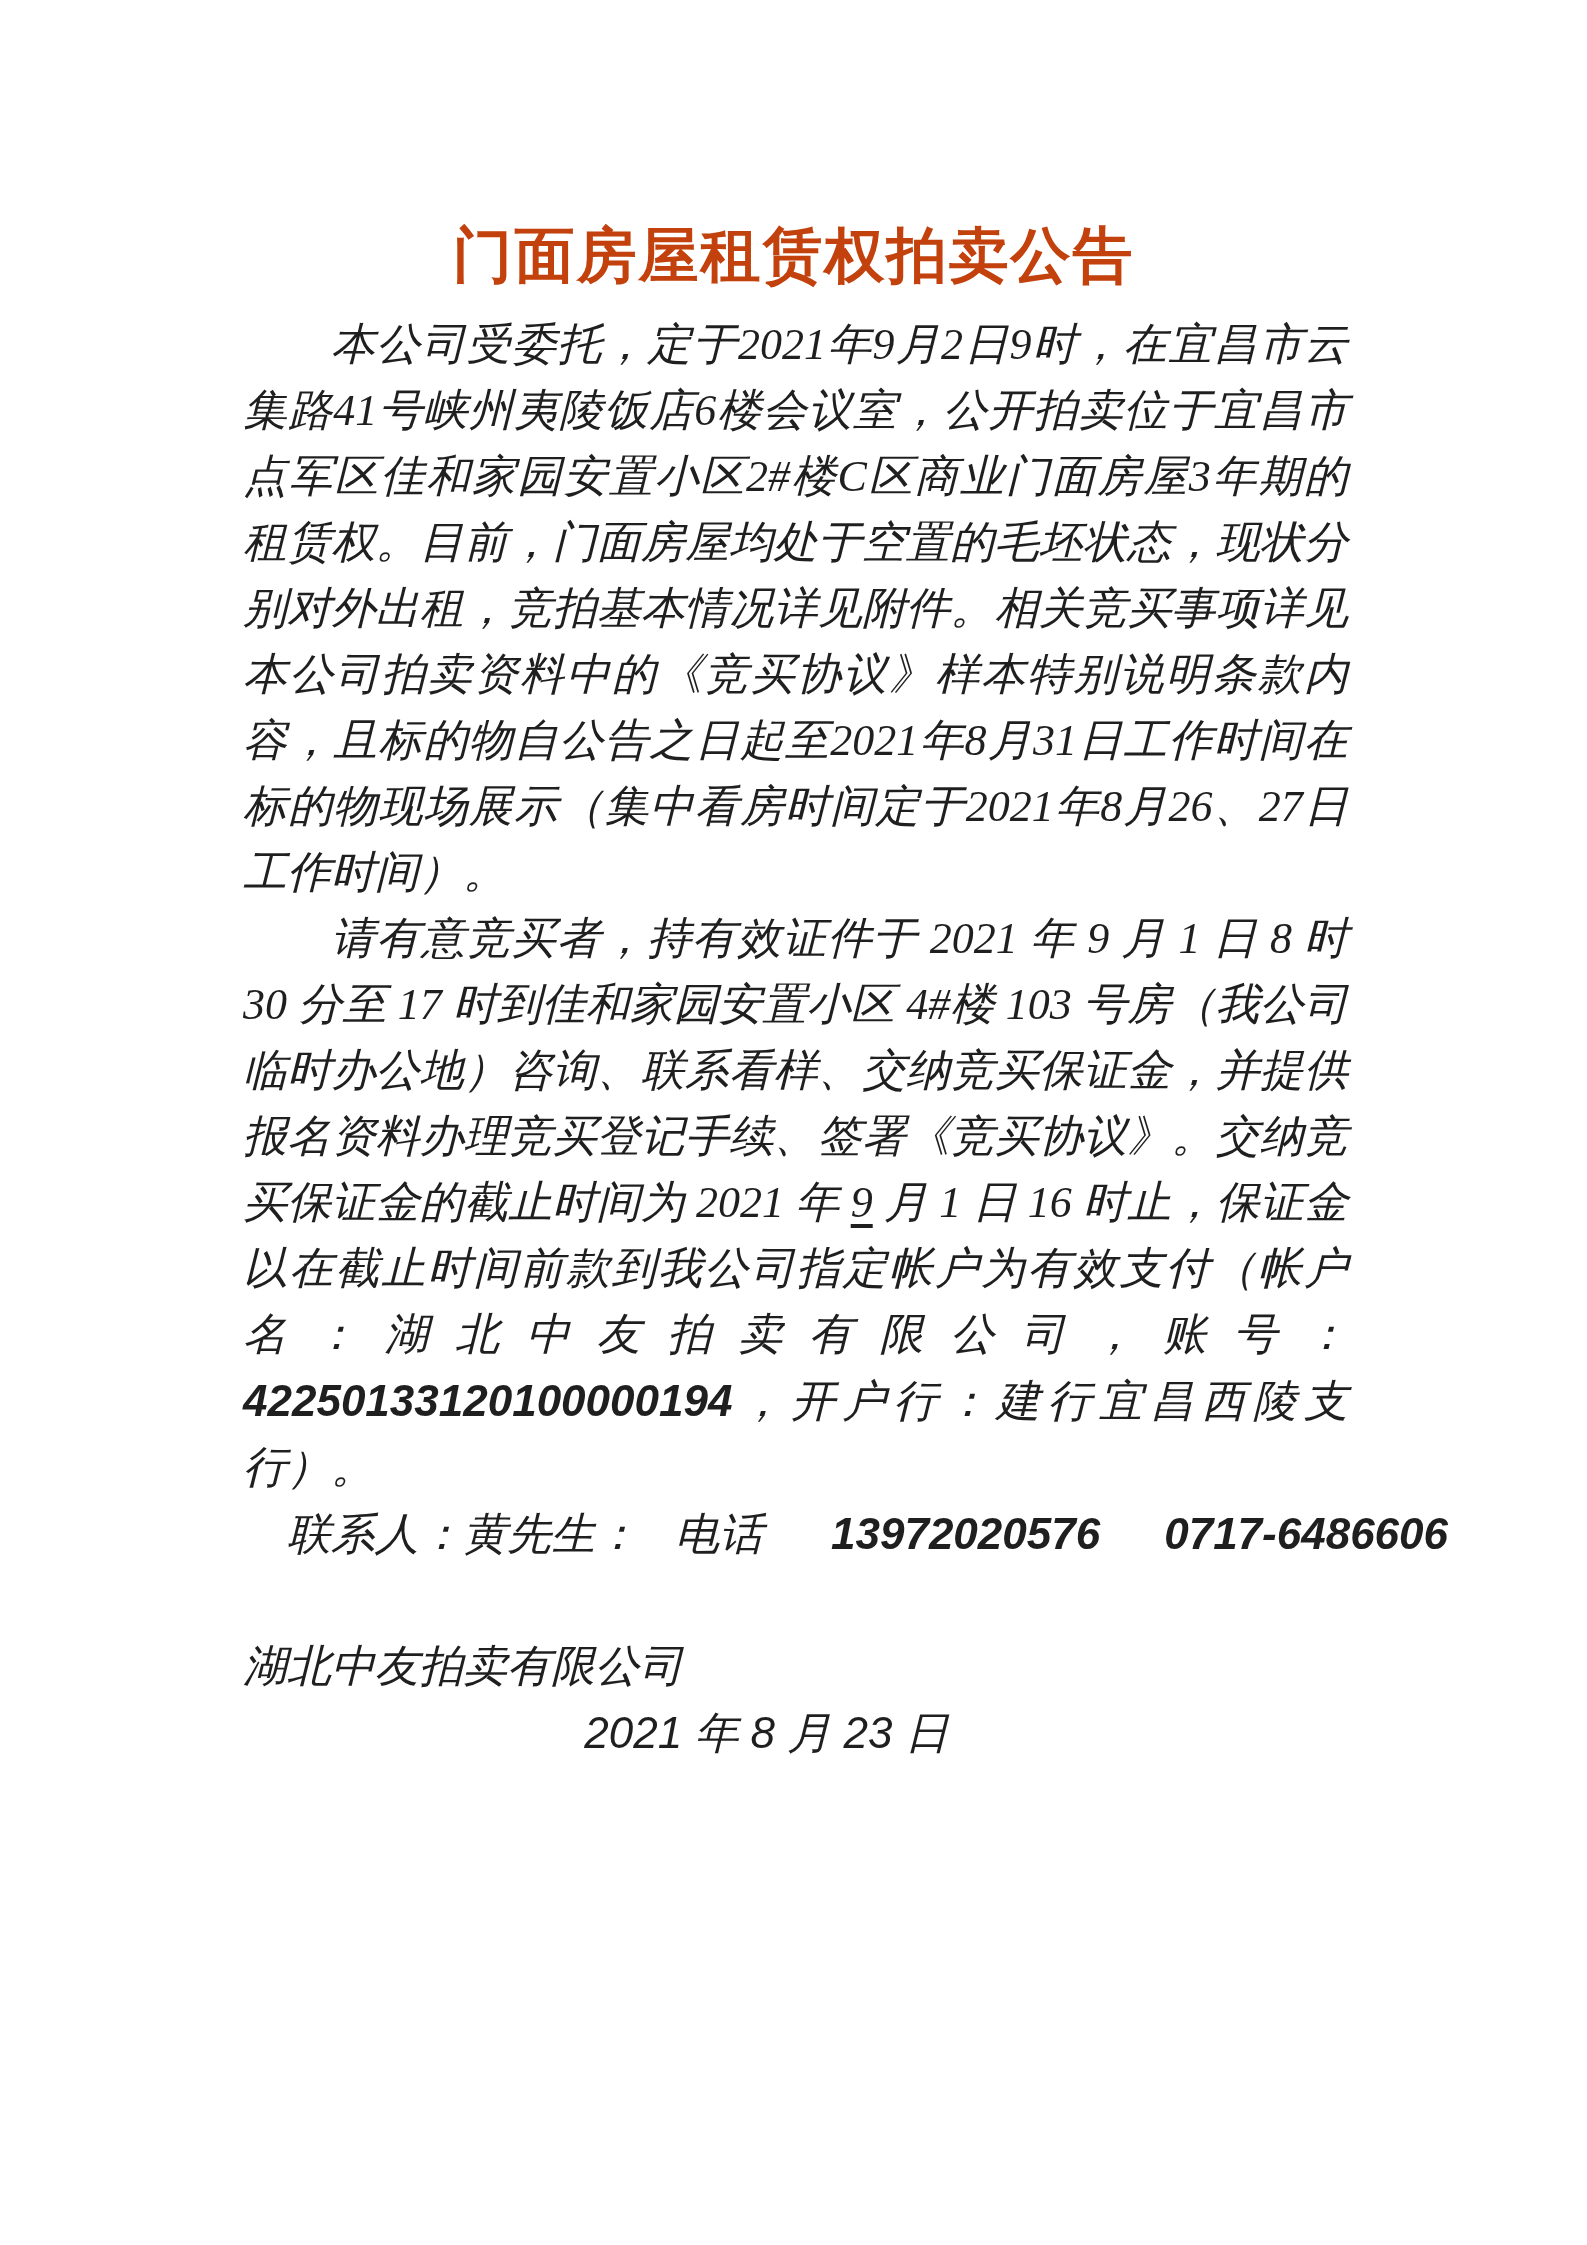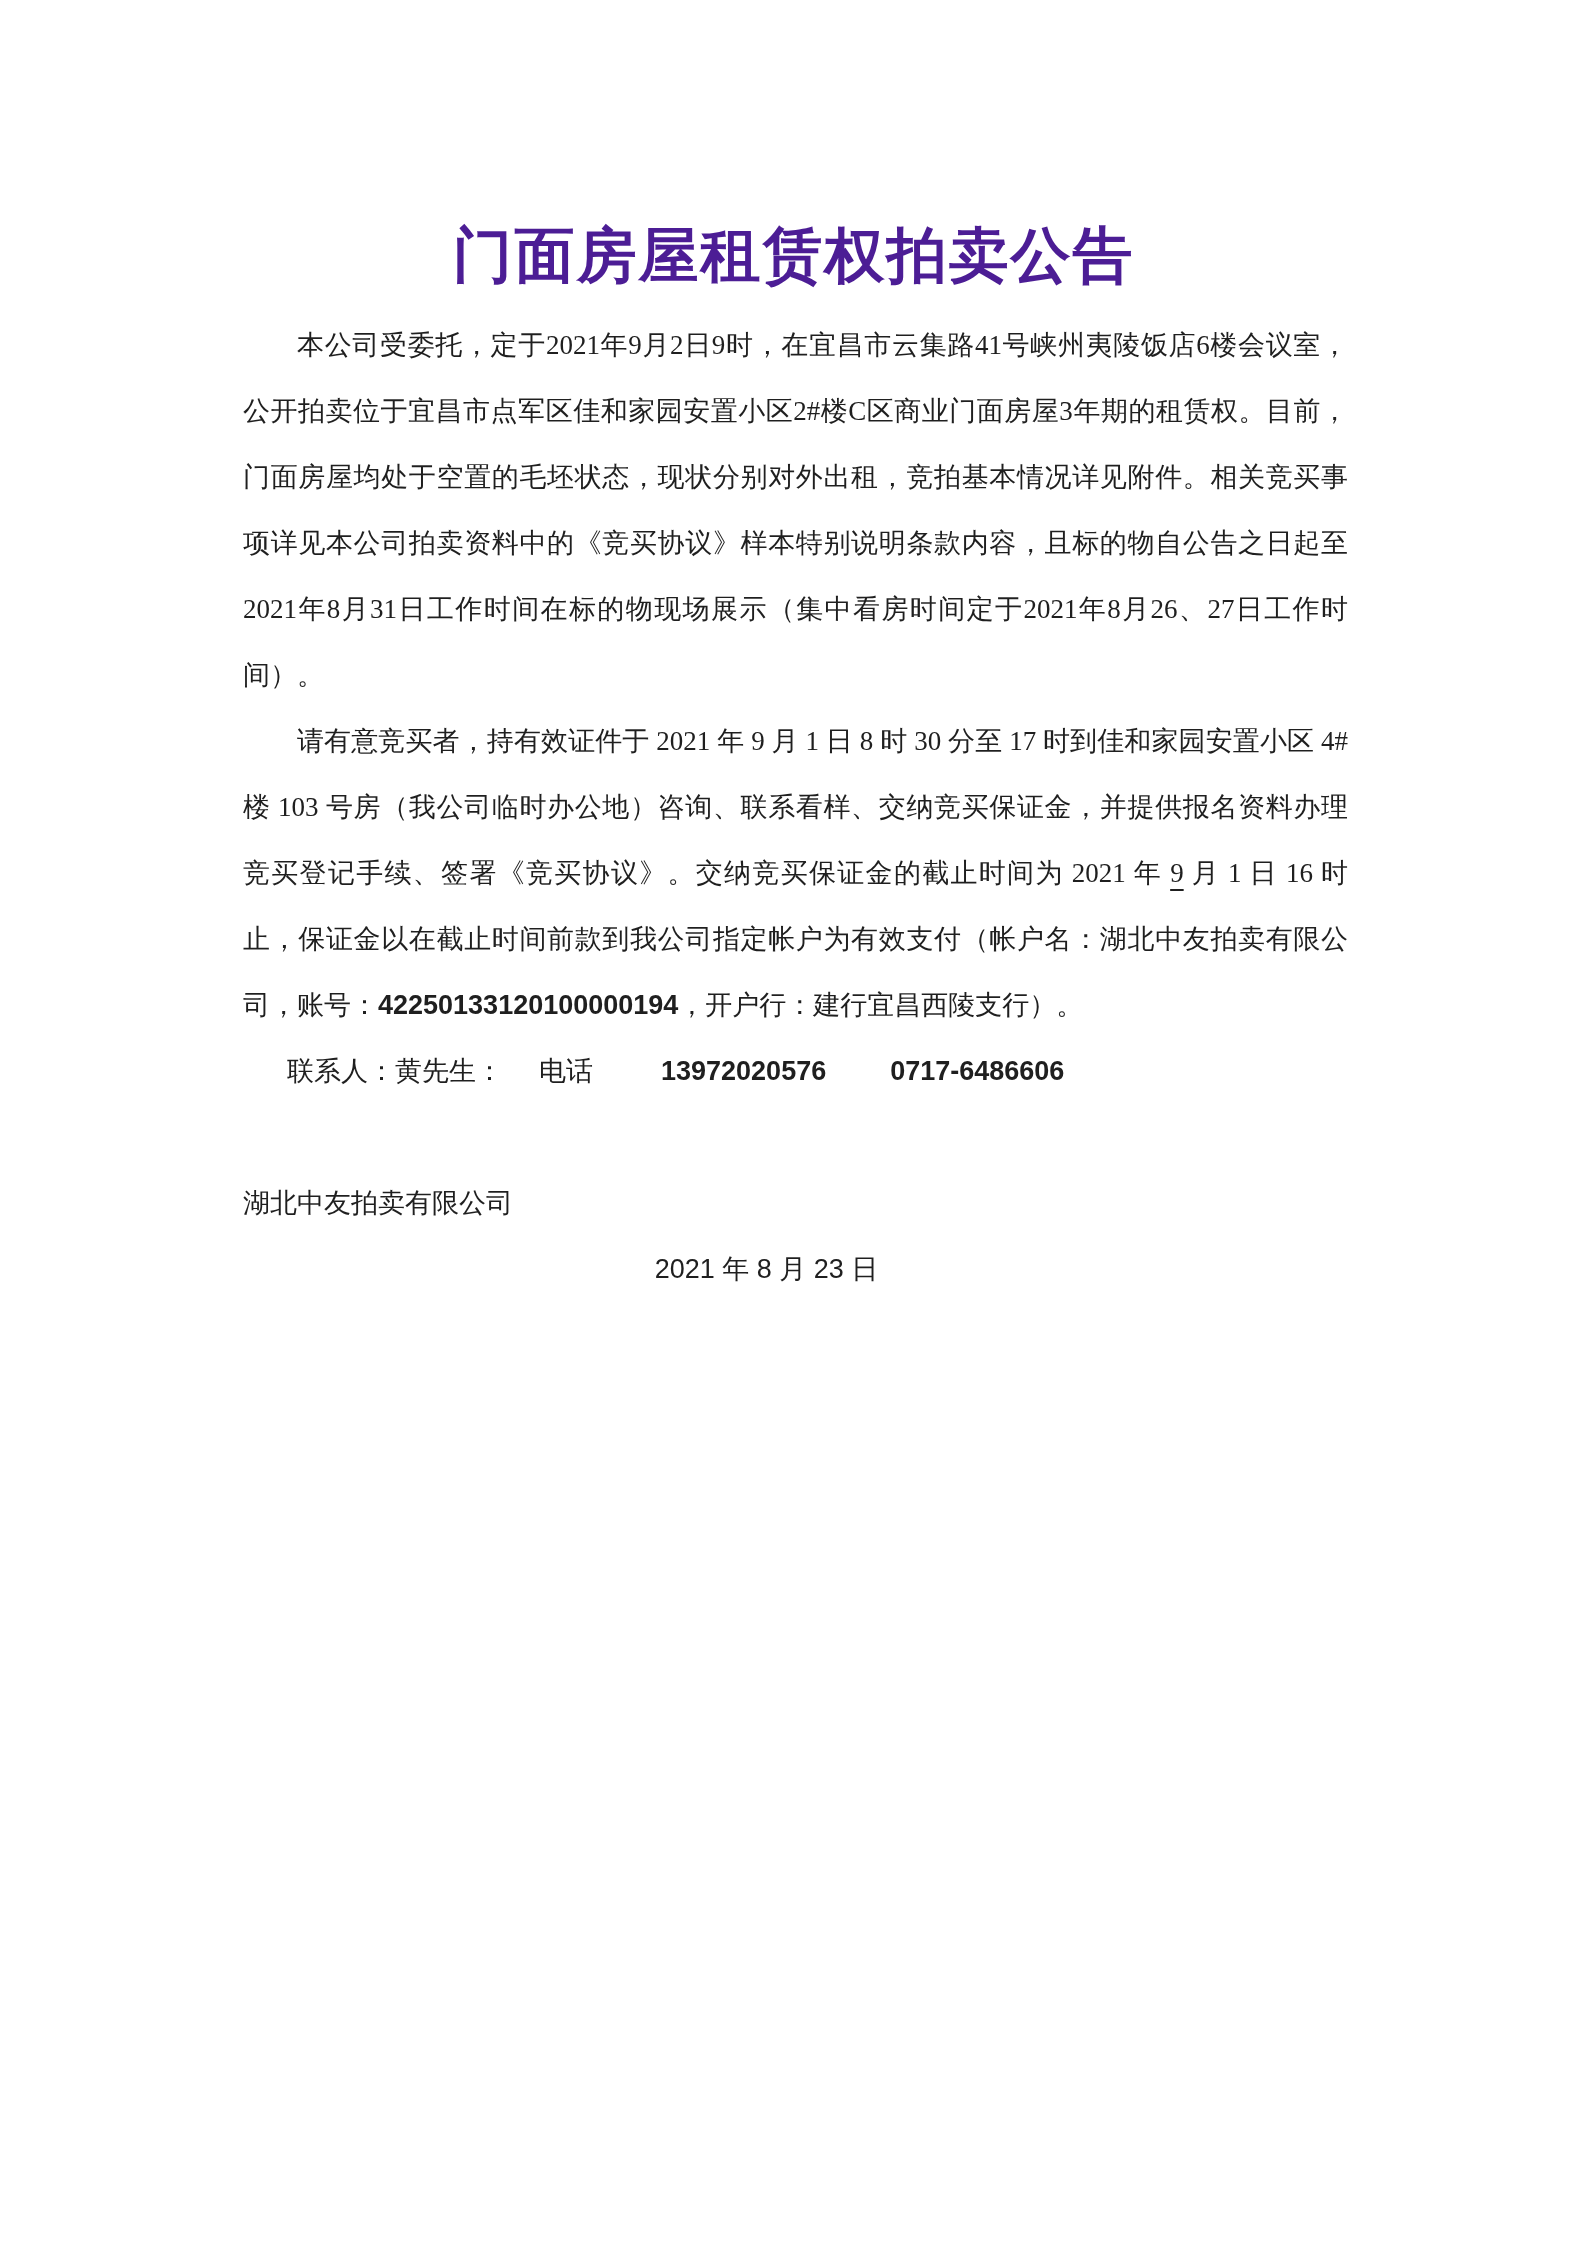--- a/index.html
+++ b/index.html
@@ -22,31 +22,32 @@
     position: absolute;
     top: 216px;
     left: 0;
     width: 100%;
     margin: 0;
     text-align: center;
     font-size: 60px;
     line-height: 80px;
     font-weight: 700;
     letter-spacing: 2px;
-    color: #4c1d95;
+    color: #c2410c;
     font-family: "Liberation Serif", serif;
   }
   .content {
     position: absolute;
     left: 243px;
     top: 312px;
     width: 1105px;
-    font-size: 27px;
+    font-size: 44px;
     line-height: 66px;
     color: #1f1f1f;
+    font-style: italic;
   }
   .para {
     margin: 0;
     text-indent: 2em;
     text-align: justify;
     text-align-last: left;
   }
   .info-line {
     margin: 0;
     text-indent: 44px;

